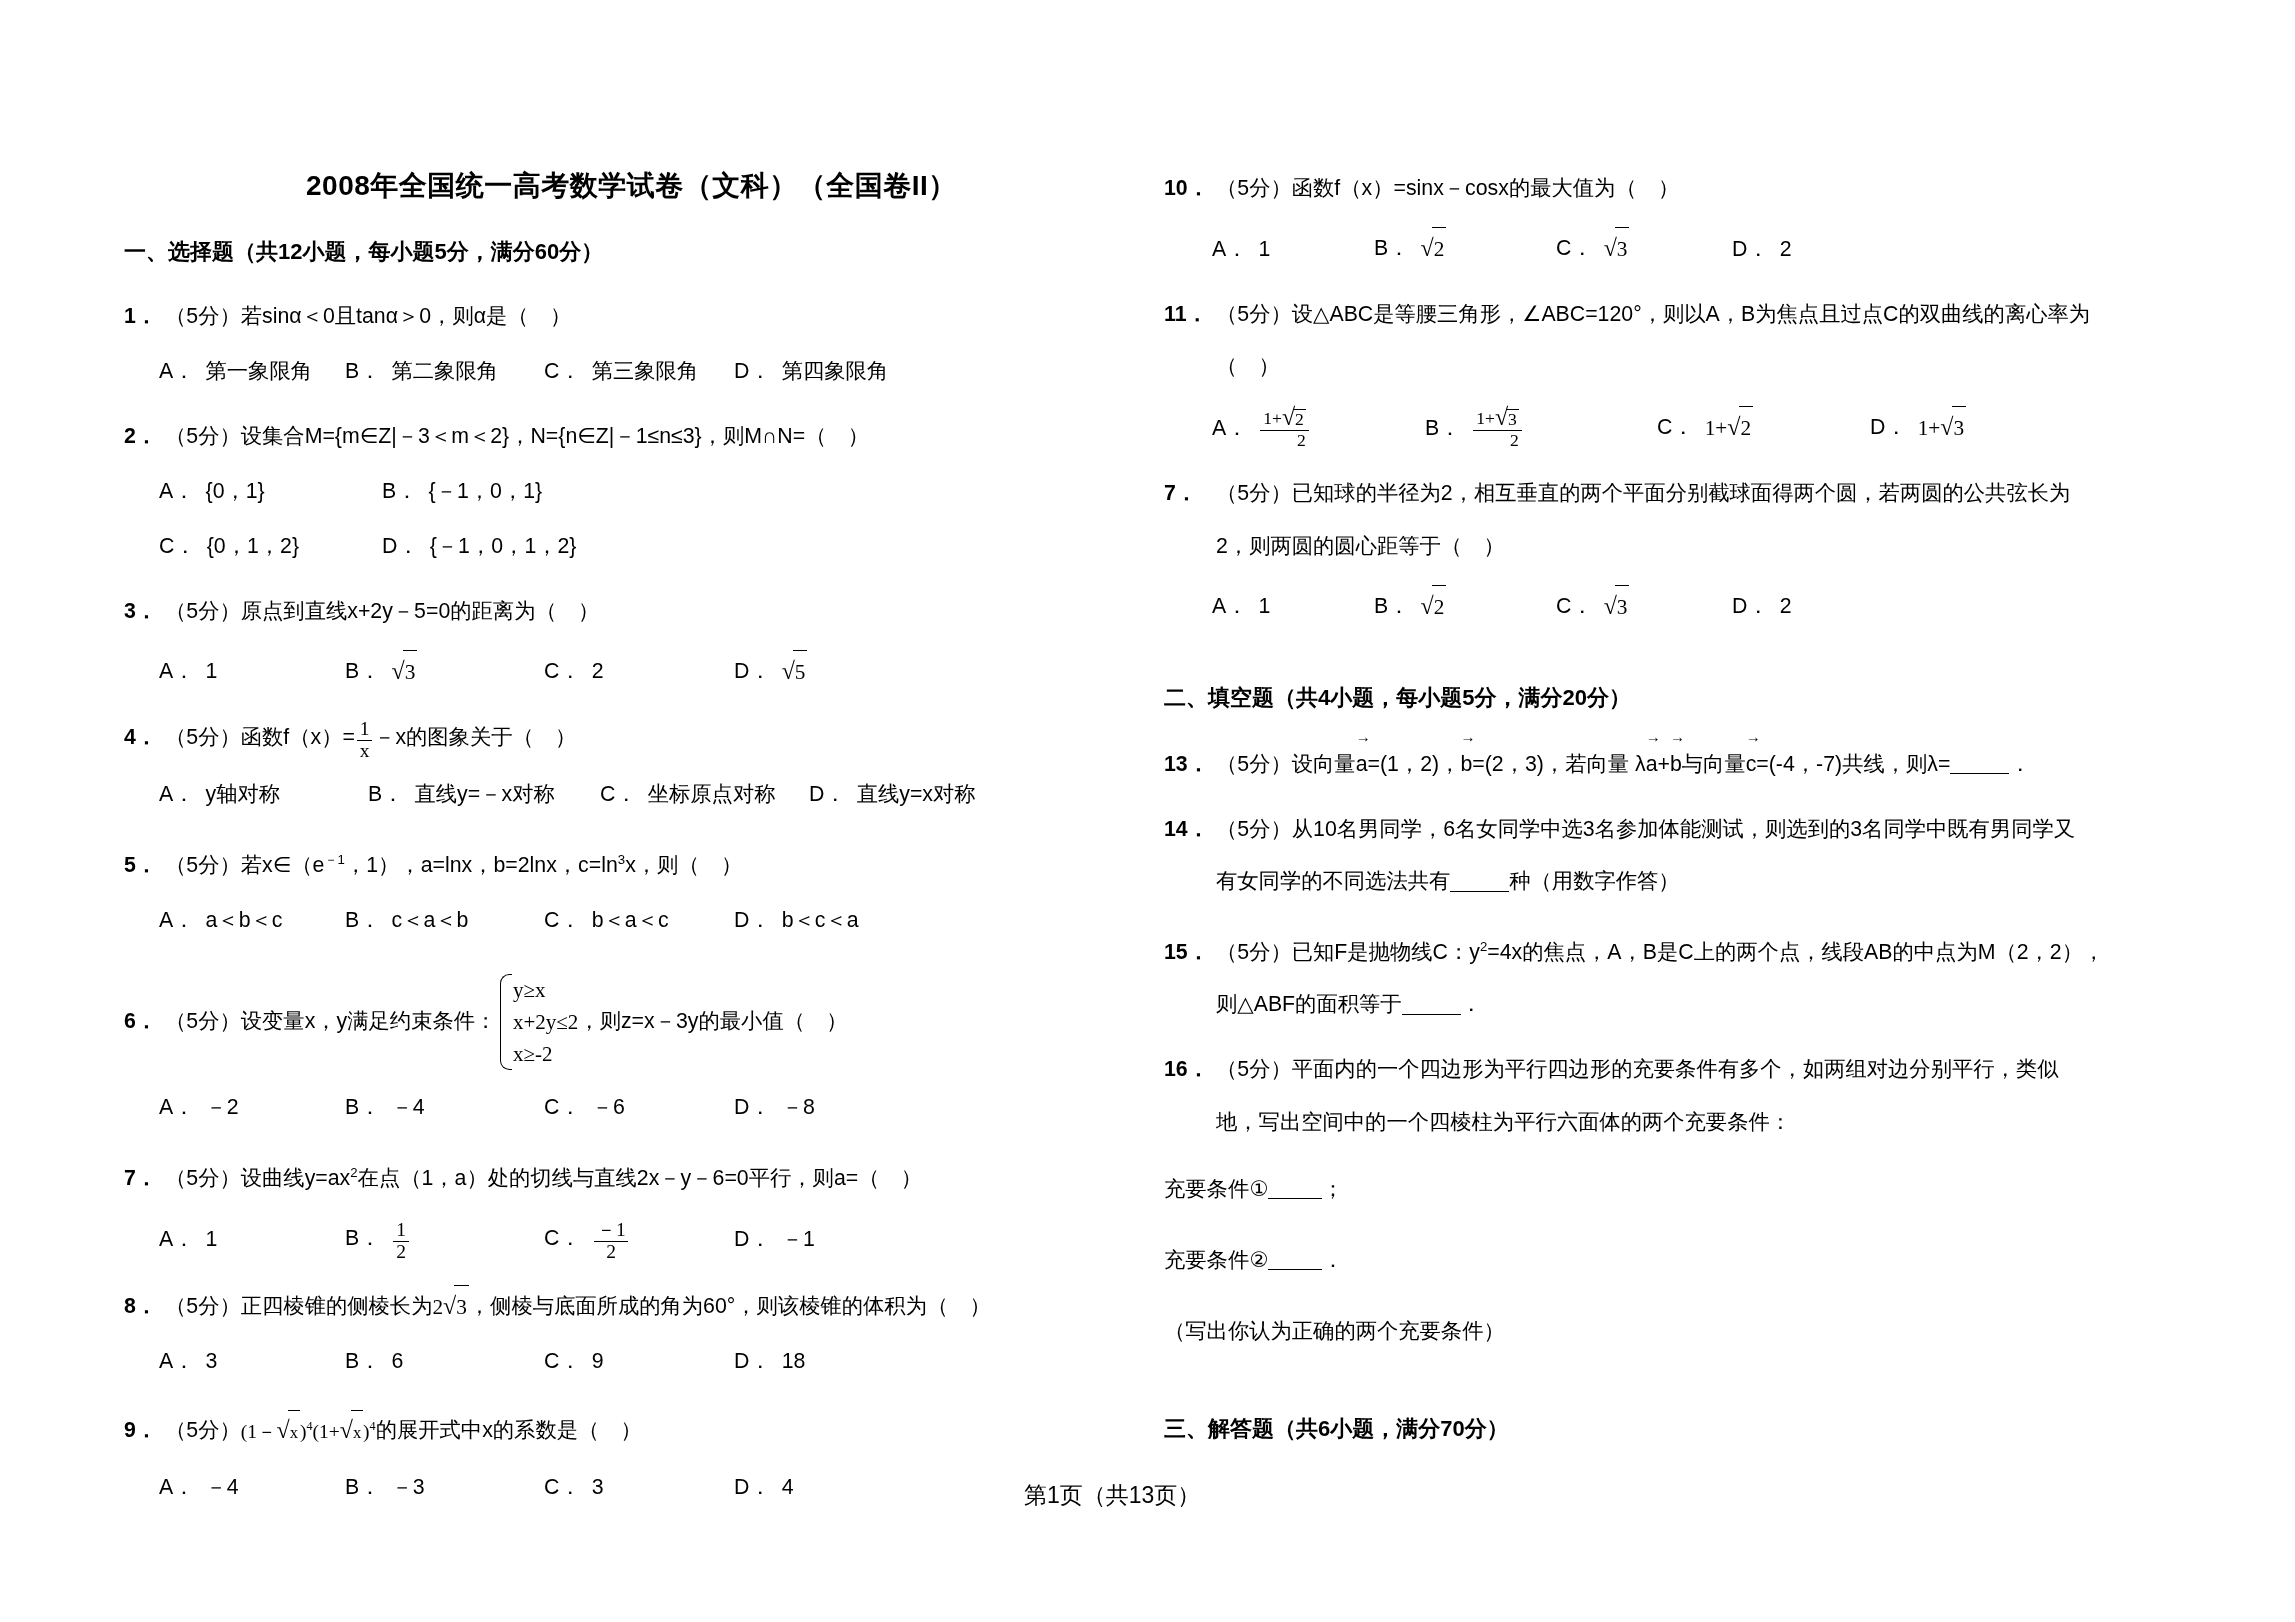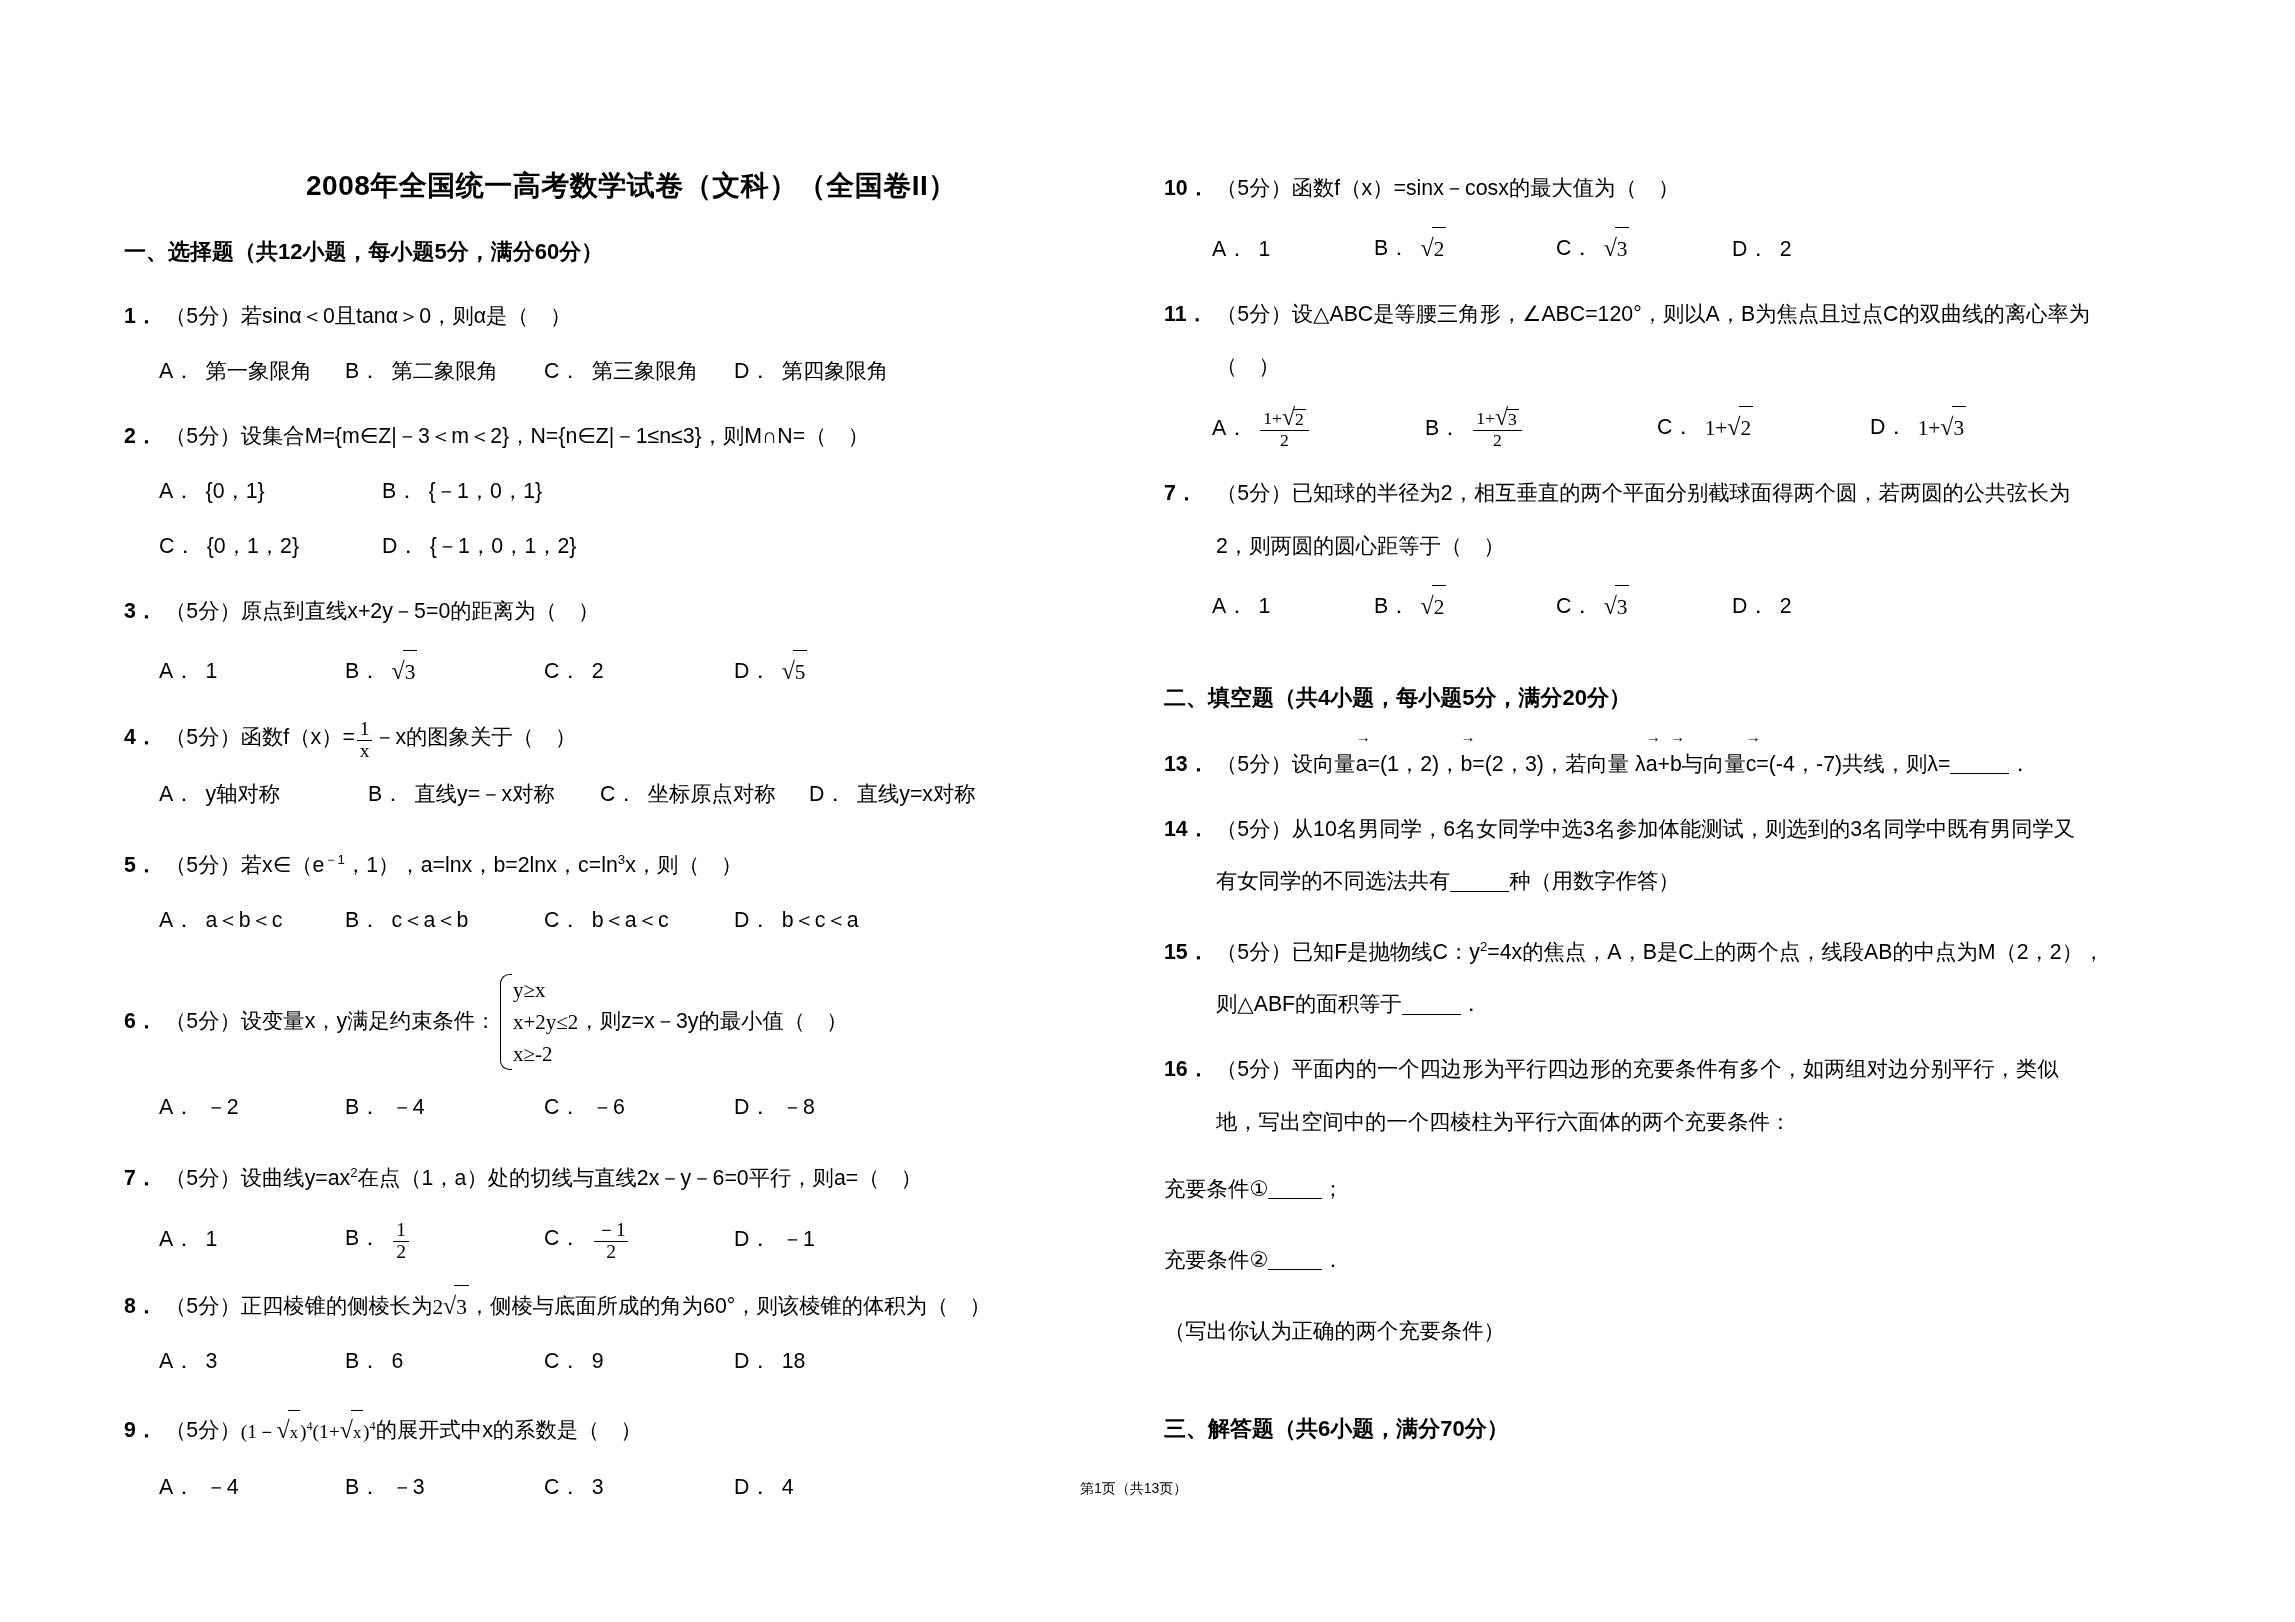--- a/index.html
+++ b/index.html
@@ -112,21 +112,21 @@
     font-size: 19.5px;
     line-height: 1.06;
     margin: 0 1.9px;
   }
   .frac > .num { display: block; padding: 0 2.8px; }
   .frac > .den {
     display: block;
     border-top: 1.5px solid #000;
     padding: 0 2.8px;
   }
-  .frac.small { font-size: 17.6px; vertical-align: -11px; }
+  .frac.small { font-size: 17.6px; vertical-align: -11px; text-align: right; }
 
   sup, sub { font-size: 0.62em; }
 
   
   .system {
     display: inline-block;
     vertical-align: middle;
     position: relative;
     white-space: nowrap;
   }
@@ -178,23 +178,23 @@
   .blank {
     display: inline-block;
     width: 59px;
     border-bottom: 1.9px solid #000;
     vertical-align: -3.7px;
   }
   .blank.short { width: 54px; }
 
   .footer {
     position: absolute;
-    left: 1080px;
+    left: 1024px;
     top: 1480px;
-    font-size: 14px;
+    font-size: 23px;
     white-space: nowrap;
   }
   .sub-line { display: block; margin-top: 9.3px; white-space: nowrap; }
 </style>
 </head>
 <body>
 
 <div class="page">
 
   <div class="title">2008年全国统一高考数学试卷（文科）（全国卷II）</div>

